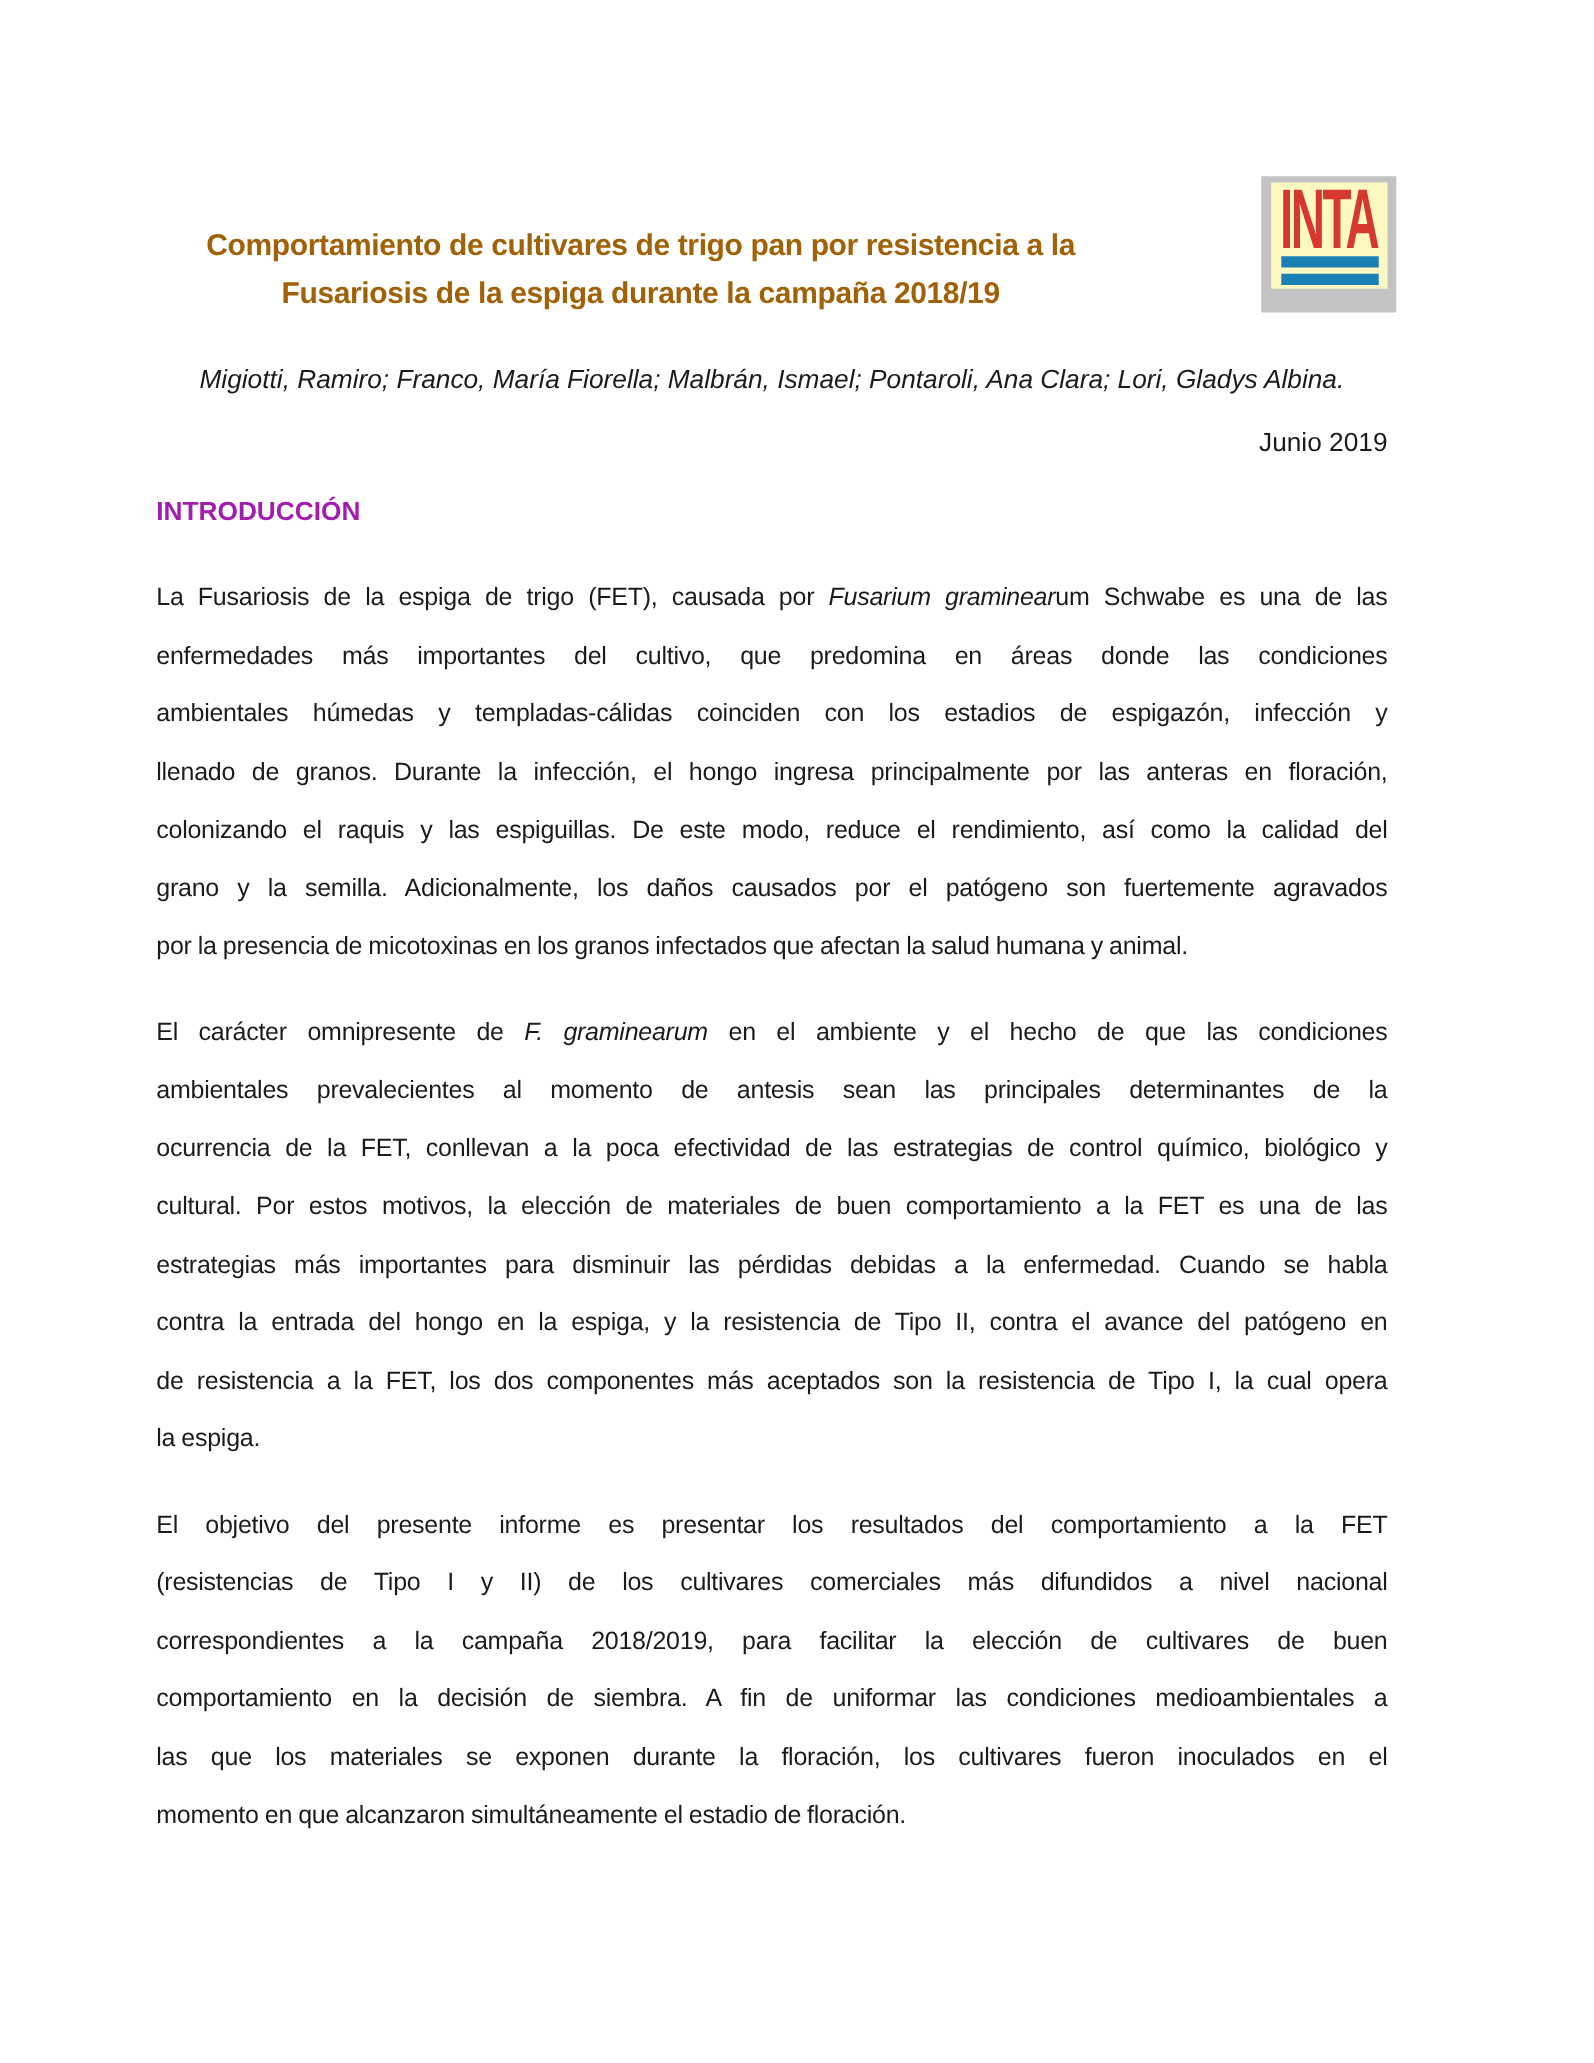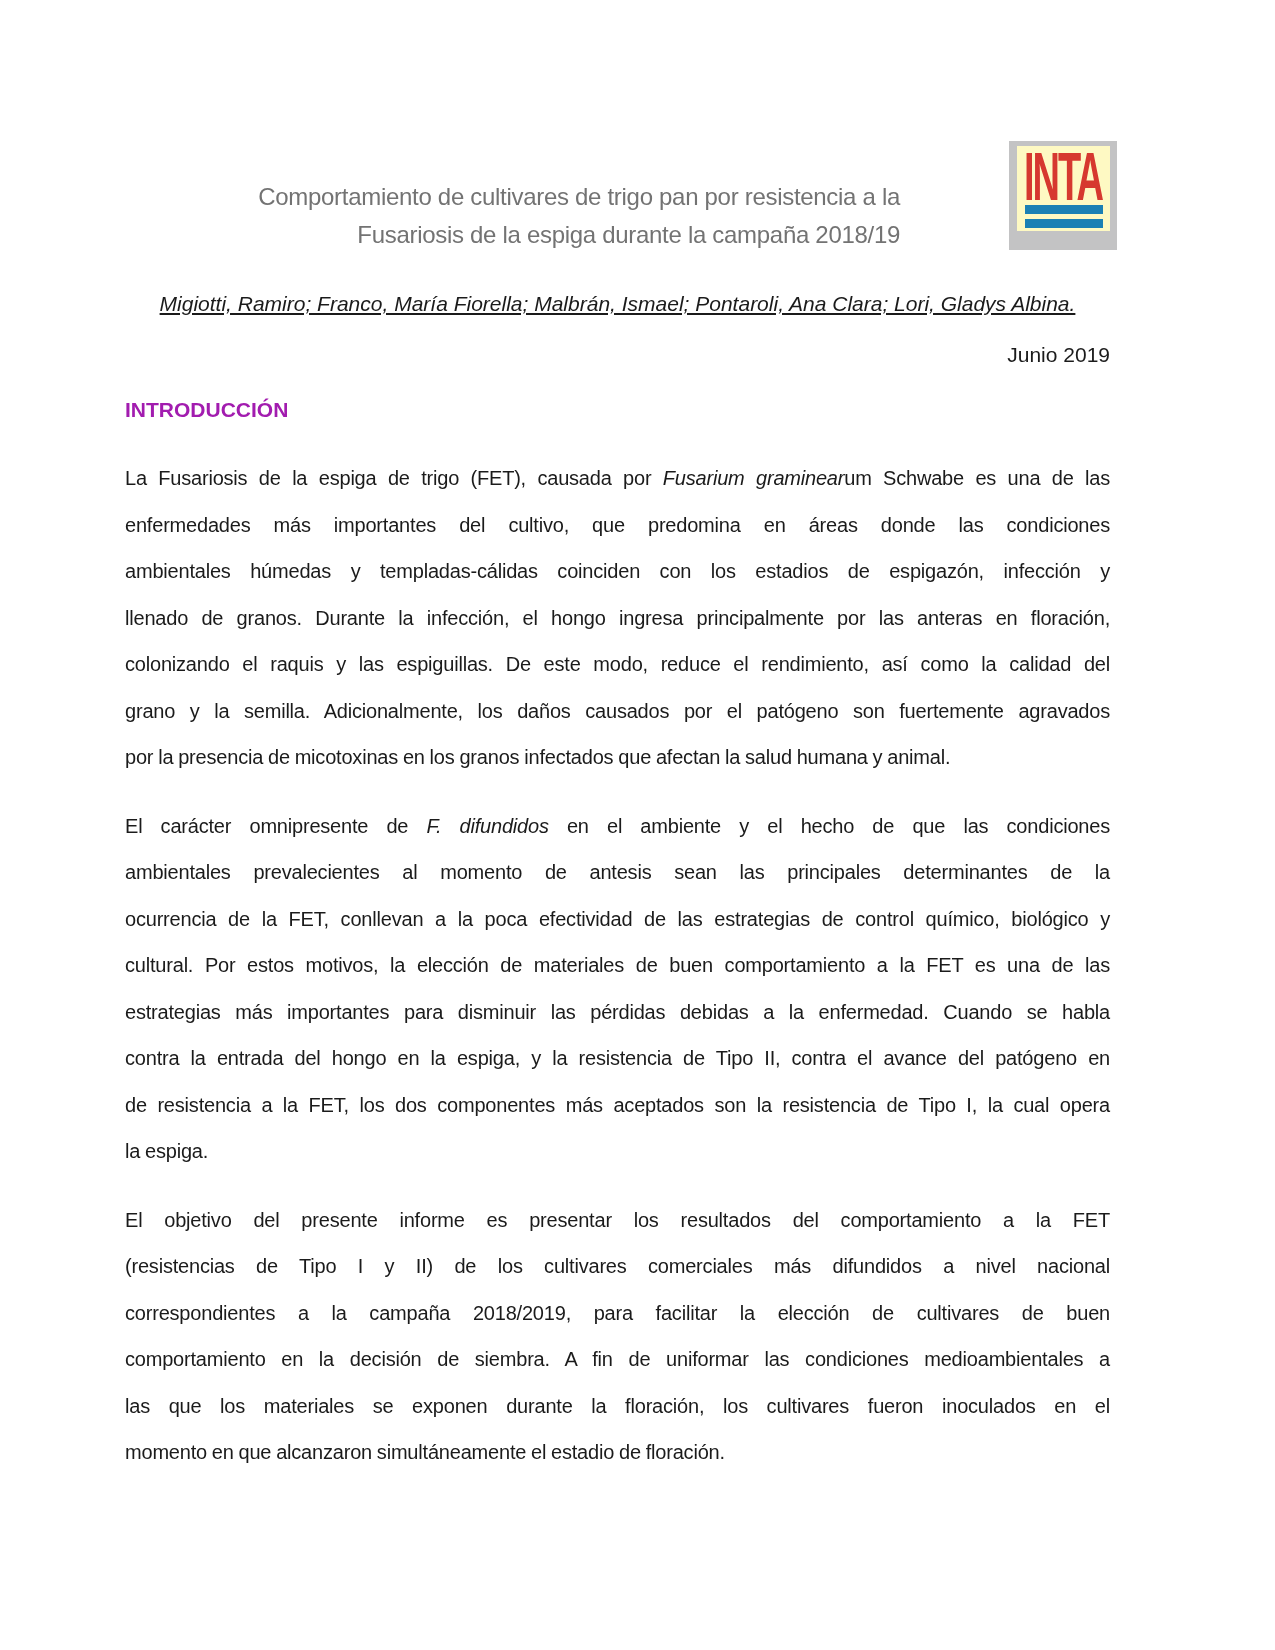--- a/index.html
+++ b/index.html
@@ -10,30 +10,30 @@
     color: #1b1b1b;
     position: relative;
     overflow: hidden;
   }
   .page { position: absolute; left: 0; top: 0; width: 1275px; height: 1650px; }
   .content { position: absolute; left: 125px; top: 0; width: 985px; }
 
   
   .title {
     position: absolute; left: 0; top: 178px; width: 775px;
-    text-align: right; font-weight: normal; font-size: 24px;
-    line-height: 38px; letter-spacing: -0.3px; color: #737373;
+    text-align: center; font-weight: bold; font-size: 24px;
+    line-height: 38px; letter-spacing: -0.3px; color: #a16207;
   }
   .title .tline { white-space: nowrap; }
 
   
   .authors {
     position: absolute; left: 0; top: 288px; width: 985px;
     text-align: center; font-style: italic; font-size: 21px;
-    line-height: 32px; white-space: nowrap; color: #1b1b1b; text-decoration: underline;
+    line-height: 32px; white-space: nowrap; color: #1b1b1b;
   }
 
   
   .date {
     position: absolute; left: 0; top: 340px; width: 985px;
     text-align: right; font-size: 21px; line-height: 30px;
   }
 
   
   .heading {
@@ -105,21 +105,21 @@
         <div class="para">
           <div class="ln">La Fusariosis de la espiga de trigo (FET), causada por <i>Fusarium graminear</i>um Schwabe es una de las</div>
           <div class="ln">enfermedades más importantes del cultivo, que predomina en áreas donde las condiciones</div>
           <div class="ln">ambientales húmedas y templadas-cálidas coinciden con los estadios de espigazón, infección y</div>
           <div class="ln">llenado de granos. Durante la infección, el hongo ingresa principalmente por las anteras en floración,</div>
           <div class="ln">colonizando el raquis y las espiguillas. De este modo, reduce el rendimiento, así como la calidad del</div>
           <div class="ln">grano y la semilla. Adicionalmente, los daños causados por el patógeno son fuertemente agravados</div>
           <div class="ln last">por la presencia de micotoxinas en los granos infectados que afectan la salud humana y animal.</div>
         </div>
         <div class="para">
-          <div class="ln">El carácter omnipresente de <i>F. difundidos</i> en el ambiente y el hecho de que las condiciones</div>
+          <div class="ln">El carácter omnipresente de <i>F. graminearum</i> en el ambiente y el hecho de que las condiciones</div>
           <div class="ln">ambientales prevalecientes al momento de antesis sean las principales determinantes de la</div>
           <div class="ln">ocurrencia de la FET, conllevan a la poca efectividad de las estrategias de control químico, biológico y</div>
           <div class="ln">cultural. Por estos motivos, la elección de materiales de buen comportamiento a la FET es una de las</div>
           <div class="ln">estrategias más importantes para disminuir las pérdidas debidas a la enfermedad. Cuando se habla</div>
           <div class="ln">contra la entrada del hongo en la espiga, y la resistencia de Tipo II, contra el avance del patógeno en</div>
           <div class="ln">de resistencia a la FET, los dos componentes más aceptados son la resistencia de Tipo I, la cual opera</div>
           <div class="ln last">la espiga.</div>
         </div>
         <div class="para">
           <div class="ln">El objetivo del presente informe es presentar los resultados del comportamiento a la FET</div>

